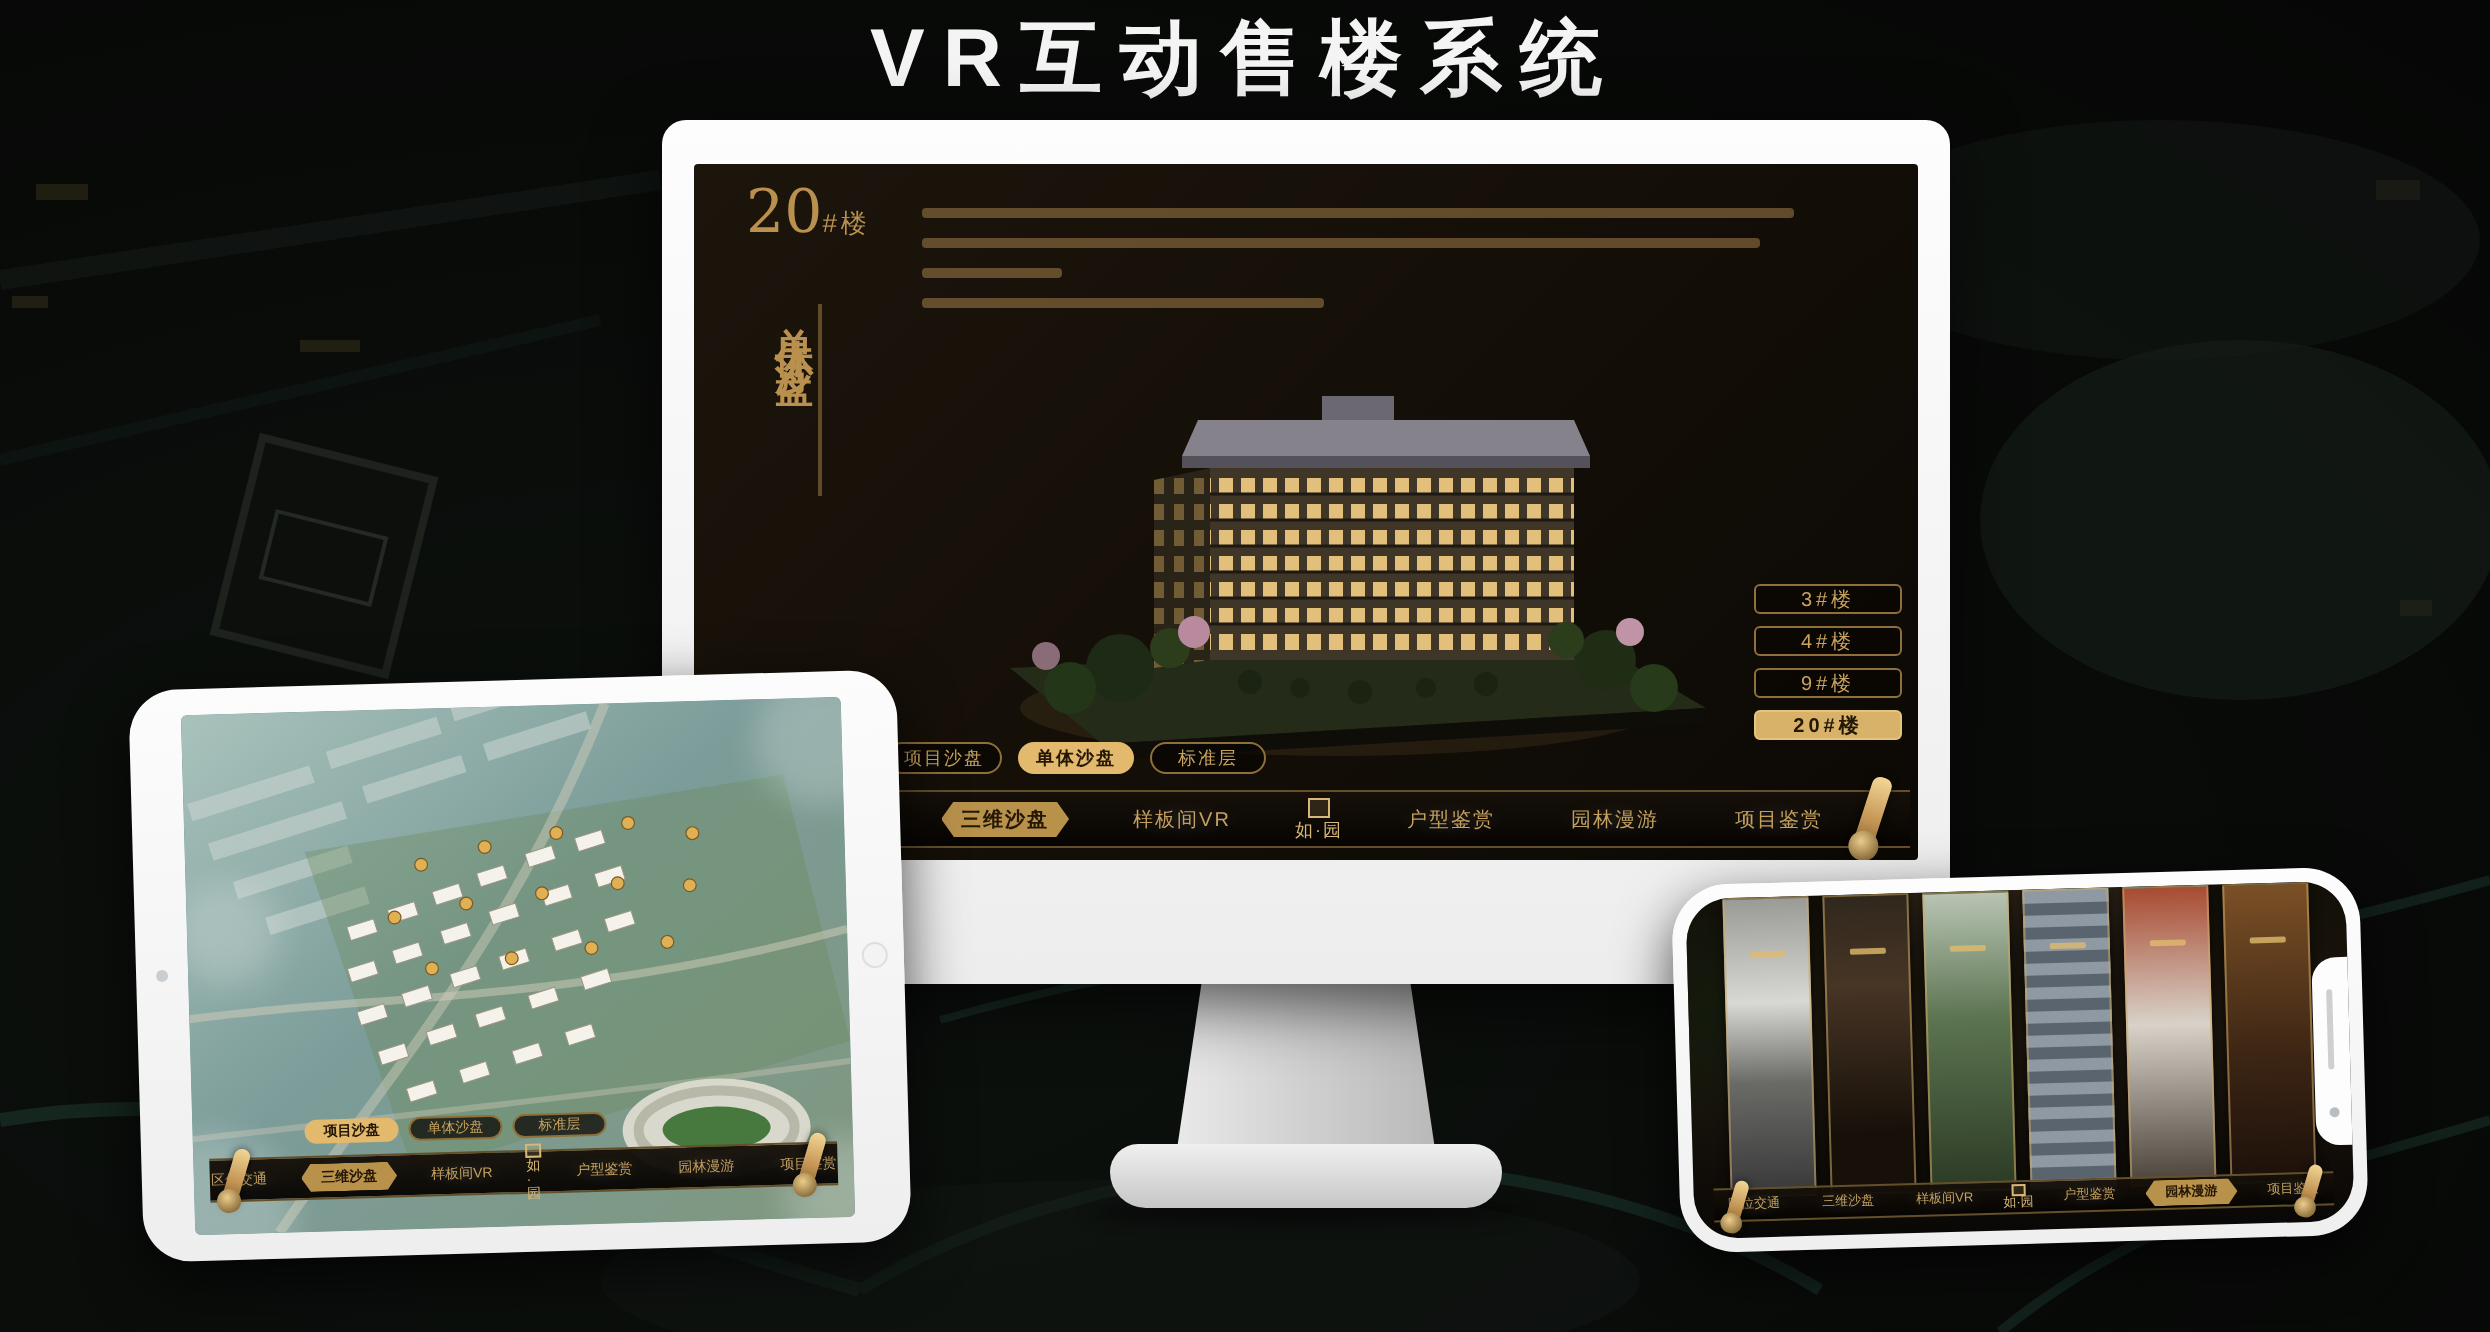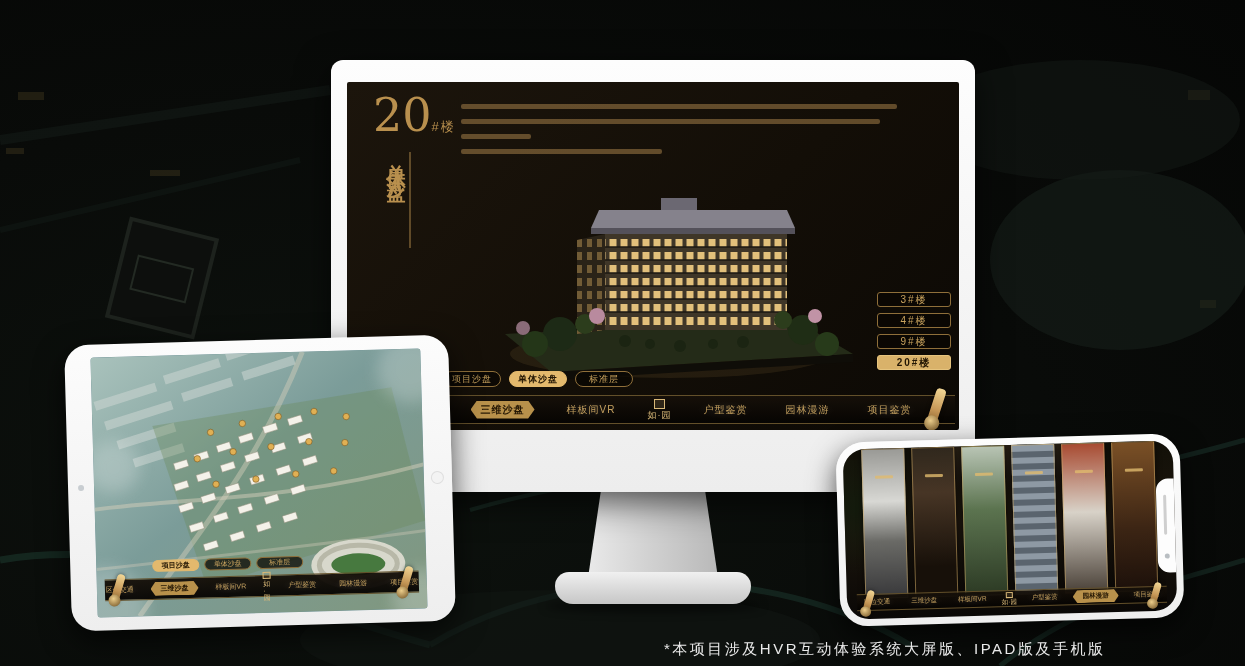--- a/index.html
+++ b/index.html
@@ -40,21 +40,21 @@
     background:linear-gradient(135deg,#1c150c 0%,#130e07 55%,#0c0905 100%);border-radius:2px;}
   .stand-neck{position:absolute;left:588px;top:490px;width:130px;height:88px;z-index:1;
     background:linear-gradient(90deg,#e9e9e9,#d2d2d2 45%,#b9b9b9);
     clip-path:polygon(10% 0,90% 0,100% 100%,0 100%);}
   .stand-foot{position:absolute;left:555px;top:572px;width:196px;height:32px;z-index:1;
     background:linear-gradient(180deg,#f0f0f0,#c6c6c6);border-radius:14px 14px 18px 18px;}
   .stand-shadow{position:absolute;left:545px;top:600px;width:216px;height:12px;z-index:0;
     background:rgba(0,0,0,.5);border-radius:50%;filter:blur(4px);}
 
   .m-badge{position:absolute;left:26px;top:10px;color:#b9904e;}
-  .m-badge .num{font-family:"DejaVu Serif","Liberation Serif",serif;font-size:46px;line-height:1;}
+  .m-badge .num{font-family:"DejaVu Serif","Liberation Serif",serif;font-size:30px;line-height:1;}
   .m-badge .unit{font-size:13px;letter-spacing:2px;}
   .m-badge-caption{position:absolute;left:36px;top:66px;writing-mode:vertical-rl;
     color:#b9904e;font-size:19px;letter-spacing:7px;font-weight:600;}
   .m-badge-rule{position:absolute;left:62px;top:70px;width:2px;height:96px;background:rgba(185,144,78,.45);}
   .m-paragraph{position:absolute;left:114px;top:22px;width:436px;}
   .m-paragraph .ln{height:5px;margin-bottom:10px;background:rgba(176,136,78,.5);border-radius:2px;}
   .m-building{position:absolute;left:118px;top:64px;}
 
   .floor-buttons{position:absolute;left:530px;top:210px;display:flex;flex-direction:column;gap:6px;}
   .floor-btn{width:74px;height:15px;border:1px solid #8f6f3a;border-radius:3px;background:rgba(8,5,2,.6);
@@ -138,20 +138,21 @@
       <rect x="6" y="148" width="18" height="6"></rect>
       <rect x="150" y="170" width="30" height="6"></rect>
       <rect x="1188" y="90" width="22" height="10"></rect>
       <rect x="1200" y="300" width="16" height="8"></rect>
     </g>
     <ellipse cx="1120" cy="260" rx="130" ry="90" fill="#17201c" opacity="0.55"></ellipse>
     <ellipse cx="1080" cy="120" rx="160" ry="60" fill="#131a16" opacity="0.5"></ellipse>
     <ellipse cx="560" cy="640" rx="260" ry="50" fill="#101613" opacity="0.6"></ellipse>
   </svg>
 
+  <h1 class="page-title">VR互动售楼系统</h1>
 
   <div class="stand-shadow"></div>
   <div class="stand-neck"></div>
   <div class="stand-foot"></div>
 
   <div class="monitor">
     <div class="monitor-screen">
 
       <div class="m-badge">
         <span class="num">20</span><span class="unit">#楼</span>
@@ -397,15 +398,14 @@
         <span class="item">项目鉴赏</span>
         <span class="scroll-icon scroll-right"></span>
       </div>
     </div>
     <div class="phone-notch">
       <span class="speaker"></span>
       <span class="cam"></span>
     </div>
   </div>
 
-  <div class="footnote">*本项目涉及HVR互动体验系统大屏版、IPAD版及手机版</div>
 
 </div>
 
 </body></html>

